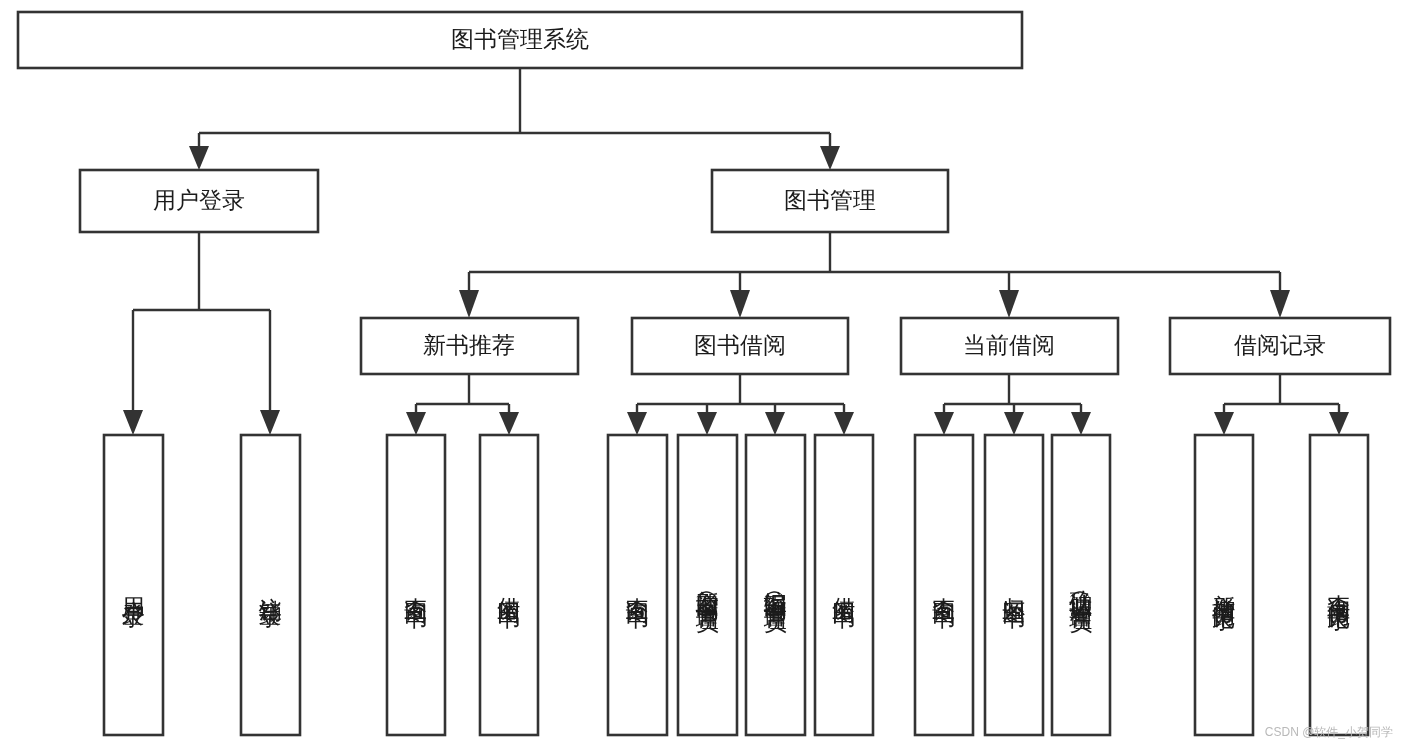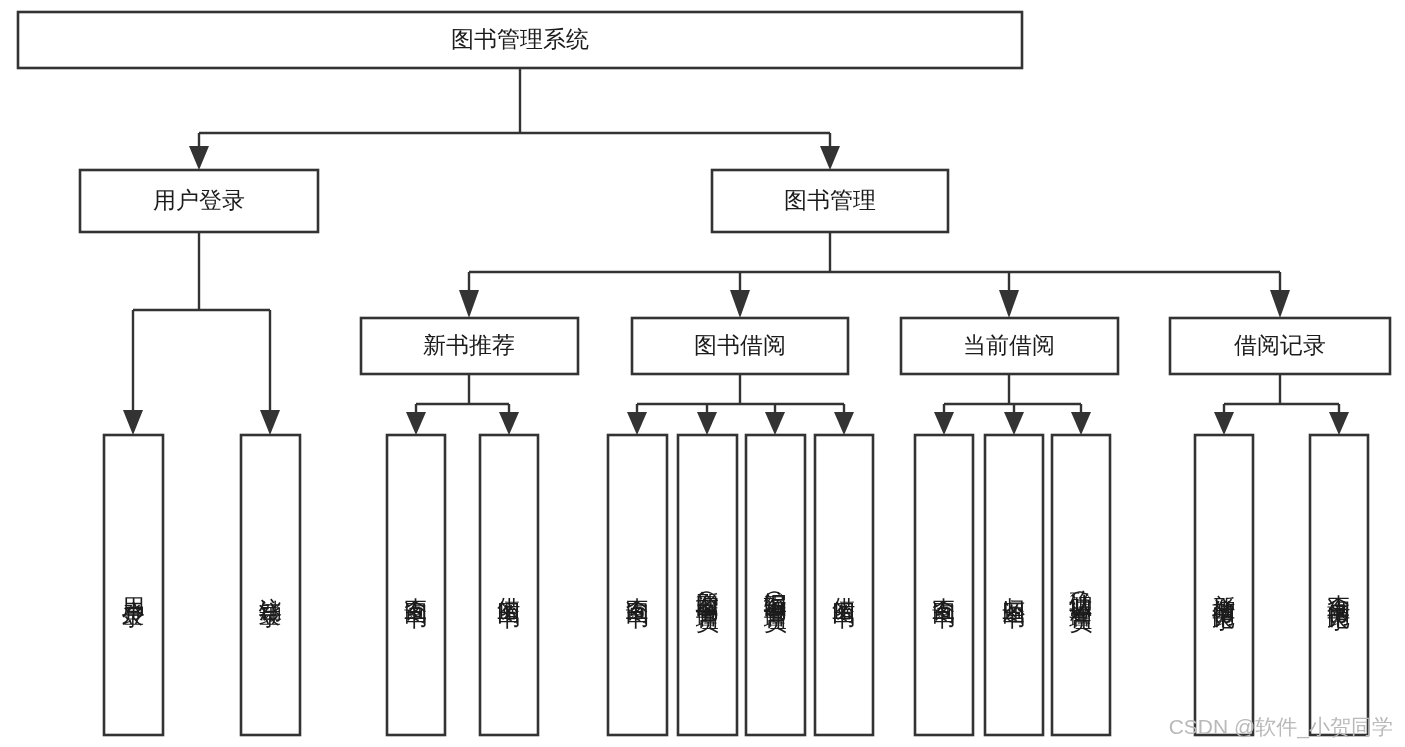--- a/index.html
+++ b/index.html
@@ -63,21 +63,21 @@
     letter-spacing: 3px;
     white-space: nowrap;
     pointer-events: none;
     user-select: none;
   }
   .watermark {
     position: absolute;
     right: 12px;
     bottom: 6px;
     font-family: "Liberation Sans", "DejaVu Sans", sans-serif;
-    font-size: 21px;
+    font-size: 12px;
     color: #b9b9b9;
     white-space: nowrap;
     user-select: none;
   }
 </style>
 </head>
 <body>
 
 <div id="diagram-root">
 

